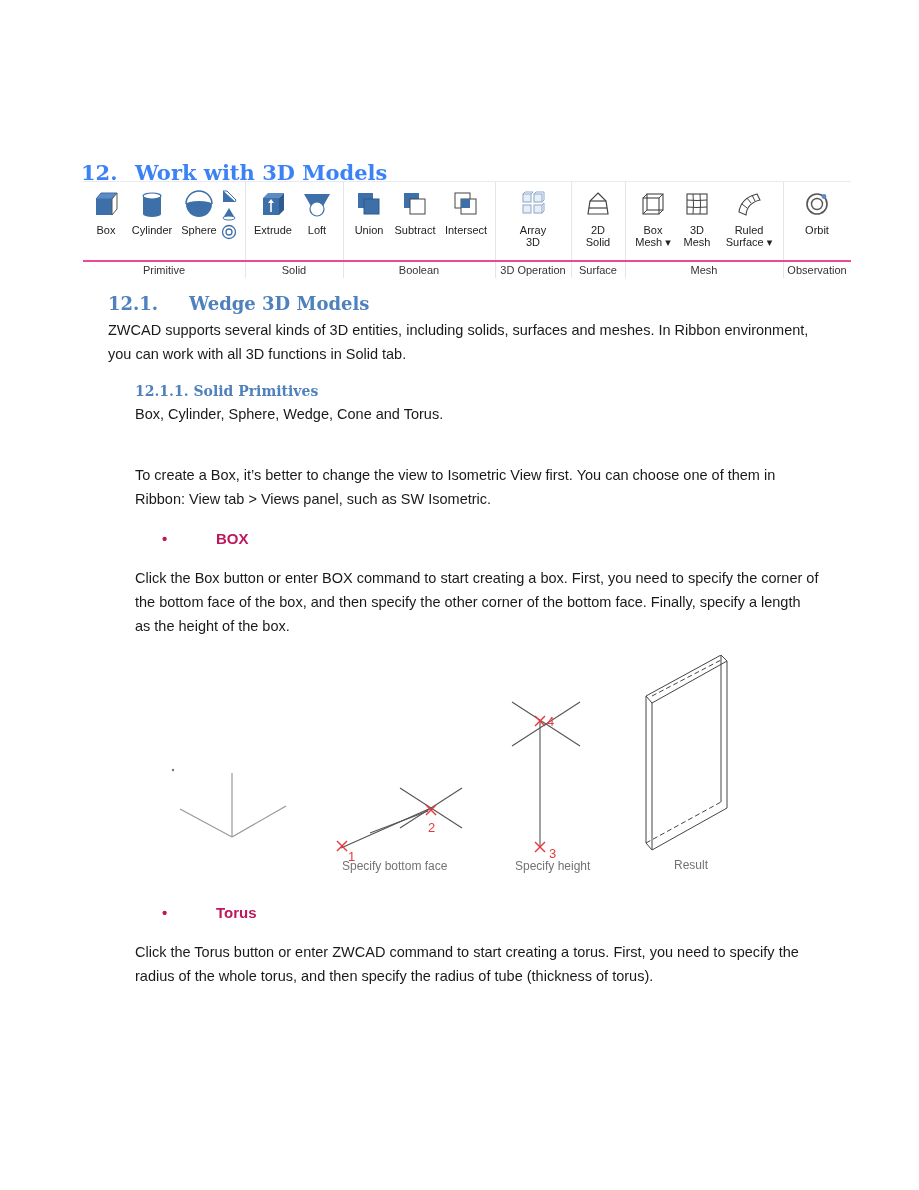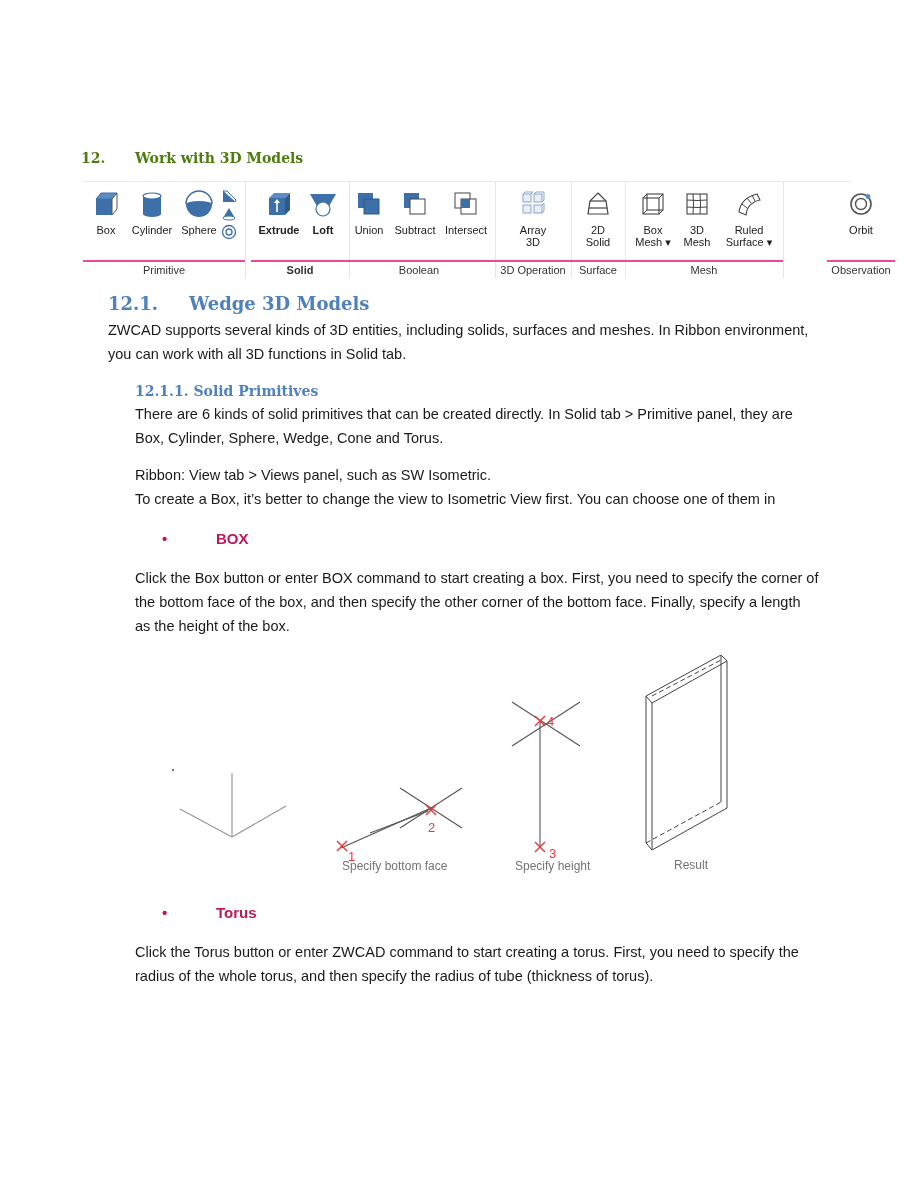--- a/index.html
+++ b/index.html
@@ -1,20 +1,20 @@
 <!DOCTYPE html>
 <html><head>
 <meta charset="utf-8">
 <style>
   html, body { margin: 0; padding: 0; background: #ffffff; }
   body { width: 919px; height: 1190px; position: relative; overflow: hidden;
          font-family: "Liberation Sans", sans-serif; color: #111; }
   .abs { position: absolute; }
-  .h1 { left: 81px; top: 150px; font-family: "DejaVu Serif", serif; font-weight: bold;
-        font-size: 14px; color: #4d7c0f; white-space: nowrap; }
+  .h1 { left: 81px; top: 160px; font-family: "DejaVu Serif", serif; font-weight: bold;
+        font-size: 21px; color: #3b82f6; white-space: nowrap; }
   .h1 .num { display: inline-block; width: 54px; }
   .h2 { left: 108px; top: 293px; font-family: "DejaVu Serif", serif; font-weight: bold;
         font-size: 18px; color: #4f81bd; white-space: nowrap; }
   .h2 .num { display: inline-block; width: 81px; }
   .h3 { left: 135px; top: 383px; font-family: "DejaVu Serif", serif; font-weight: bold;
         font-size: 14px; color: #4f81bd; white-space: nowrap; }
   .para { font-size: 14.5px; line-height: 24px; color: #1a1a1a; }
   .bullet { font-size: 15px; font-weight: bold; color: #be185d; }
   .bullet .dot { display: inline-block; width: 54px; text-align: left; padding-left: 2px; }
 
@@ -77,21 +77,21 @@
       <polygon points="8,1 14,11 2,11" fill="#3d6fa8"></polygon>
         <ellipse cx="8" cy="11" rx="6" ry="2" fill="#fff" stroke="#3d6fa8" stroke-width="1"></ellipse>
     </svg>
     <svg class="mini" style="left:138px; top:42px;" width="16" height="16" viewBox="0 0 16 16">
       <circle cx="8" cy="8" r="6.5" fill="none" stroke="#3d6fa8" stroke-width="1.3"></circle>
         <circle cx="8" cy="8" r="3" fill="none" stroke="#3d6fa8" stroke-width="1.3"></circle>
     </svg>
     <div class="footer">Primitive</div>
   </div>
 
-  <div class="panel" style="left:168px; width:98px;font-weight:bold;">
+  <div class="panel" style="left:162px; width:98px;">
     <div class="tool" style="left:6px; width:44px;">
       <svg width="28" height="28" viewBox="0 0 28 28">
         <polygon points="4,8 20,8 20,25 4,25" fill="#3d6fa8"></polygon>
         <polygon points="4,8 9,3 25,3 20,8" fill="#5b8cc4"></polygon>
         <polygon points="20,8 25,3 25,20 20,25" fill="#2f5a8c"></polygon>
         <line x1="12" y1="22" x2="12" y2="12" stroke="#fff" stroke-width="1.6"></line>
         <polygon points="9,13 15,13 12,9" fill="#fff"></polygon>
       </svg>
       <span class="lbl">Extrude</span>
     </div>
@@ -190,21 +190,21 @@
         <line x1="7" y1="14" x2="12" y2="18" stroke="#444"></line>
           <line x1="12" y1="8" x2="16" y2="13" stroke="#444"></line>
           <line x1="17" y1="5" x2="20" y2="11" stroke="#444"></line>
       </svg>
       <div class="lbl">Ruled</div>
       <div class="lbl">Surface ▾</div>
     </div>
     <div class="footer">Mesh</div>
   </div>
 
-  <div class="panel" style="left:700px; width:68px; border-right:none;margin-left:44px;">
+  <div class="panel" style="left:700px; width:68px; border-right:none;">
     <div class="tool" style="left:14px; width:40px;">
       <svg width="28" height="28" viewBox="0 0 28 28">
         <circle cx="14" cy="14" r="10" fill="none" stroke="#555" stroke-width="1.6"></circle>
         <circle cx="14" cy="14" r="5.5" fill="none" stroke="#555" stroke-width="1.4"></circle>
         <circle cx="21" cy="6.5" r="2.4" fill="#5b8cc4"></circle>
       </svg>
       <span class="lbl">Orbit</span>
     </div>
     <div class="footer">Observation</div>
   </div>
@@ -217,27 +217,26 @@
 <div class="abs para" style="left:108px; top:318px;">
   <div>ZWCAD supports several kinds of 3D entities, including solids, surfaces and meshes. In Ribbon environment,</div>
   <div>you can work with all 3D functions in Solid tab.</div>
 </div>
 
 <div class="abs h3">
   <span>12.1.1.</span> <span>Solid Primitives</span>
 </div>
 
 <div class="abs para" style="left:135px; top:402px;">
-  <div>There are 6 kinds of solid primitives that can be created directly. In Solid tab &gt; Primitive panel, they are</div>
   <div>Box, Cylinder, Sphere, Wedge, Cone and Torus.</div>
 </div>
 
 <div class="abs para" style="left:135px; top:463px;">
+  <div>To create a Box, it’s better to change the view to Isometric View first. You can choose one of them in</div>
   <div>Ribbon: View tab &gt; Views panel, such as SW Isometric.</div>
-  <div>To create a Box, it’s better to change the view to Isometric View first. You can choose one of them in</div>
 </div>
 
 <div class="abs bullet" style="left:160px; top:530px;">
   <span class="dot">•</span><span>BOX</span>
 </div>
 
 <div class="abs para" style="left:135px; top:566px;">
   <div>Click the Box button or enter BOX command to start creating a box. First, you need to specify the corner of</div>
   <div>the bottom face of the box, and then specify the other corner of the bottom face. Finally, specify a length</div>
   <div>as the height of the box.</div>

